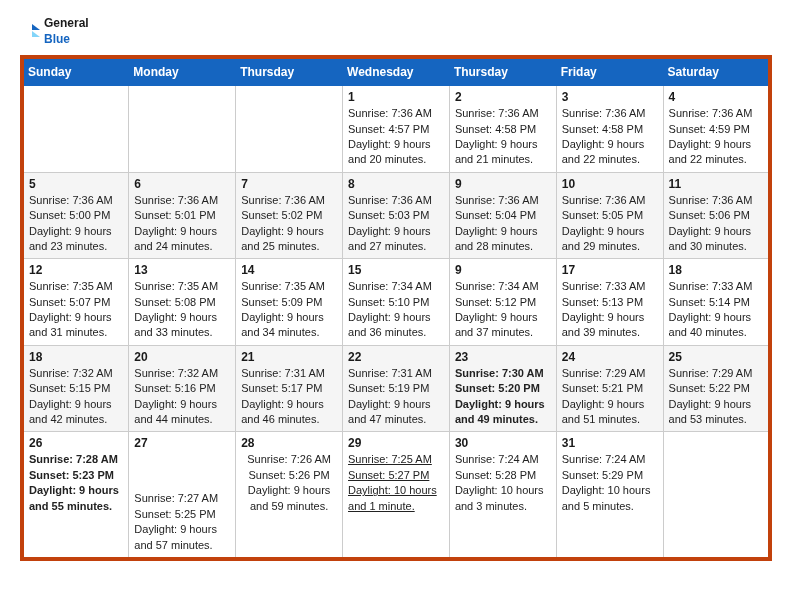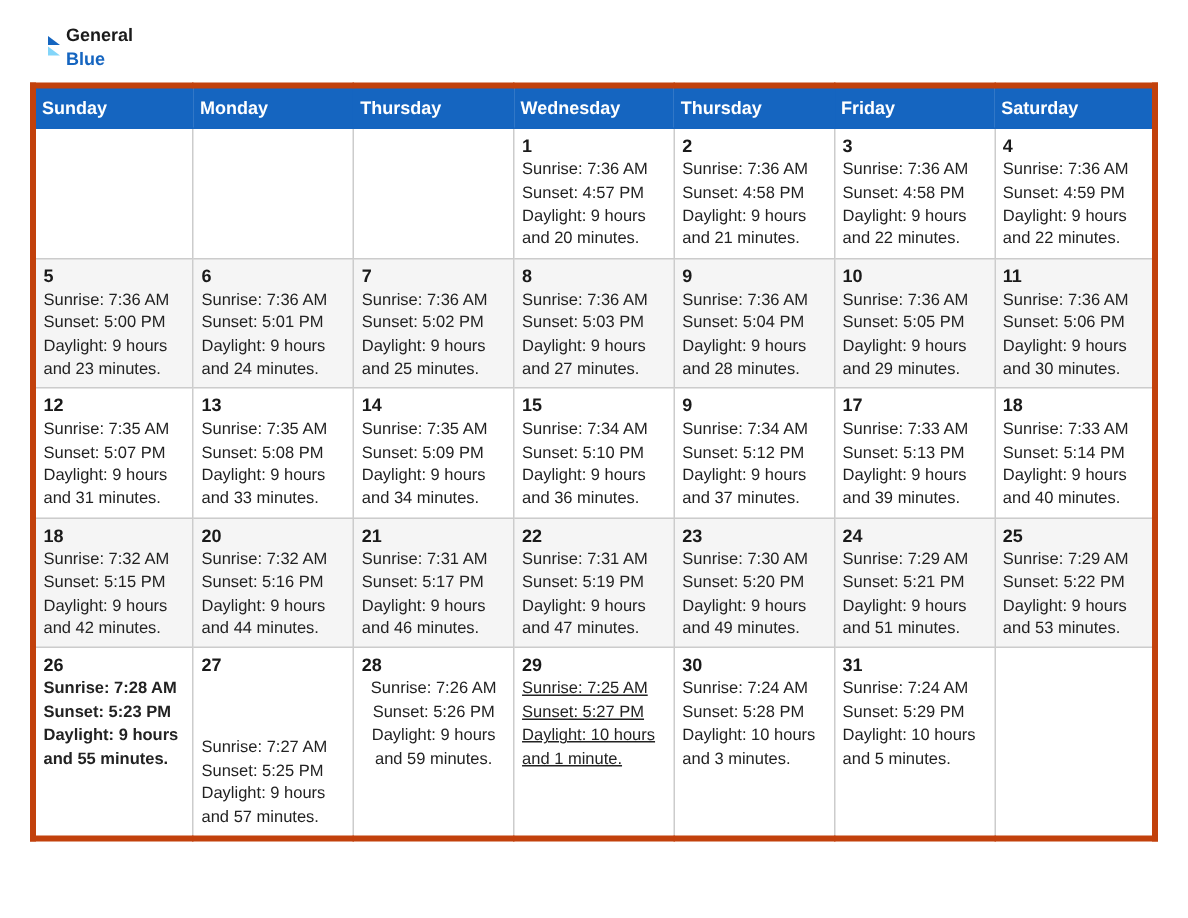--- a/index.html
+++ b/index.html
@@ -273,21 +273,21 @@
           </td>
           <td>
             <div class="day-number">22</div>
             <div class="day-info" style="white-space: pre-line;">Sunrise: 7:31 AM
 Sunset: 5:19 PM
 Daylight: 9 hours
 and 47 minutes.</div>
           </td>
           <td>
             <div class="day-number">23</div>
-            <div class="day-info" style="white-space: pre-line;">Sunrise: 7:30 AM
+            <div class="day-info" style="white-space: pre-line; font-weight: bold;">Sunrise: 7:30 AM
 Sunset: 5:20 PM
 Daylight: 9 hours
 and 49 minutes.</div>
           </td>
           <td>
             <div class="day-number">24</div>
             <div class="day-info" style="white-space: pre-line;">Sunrise: 7:29 AM
 Sunset: 5:21 PM
 Daylight: 9 hours
 and 51 minutes.</div>

